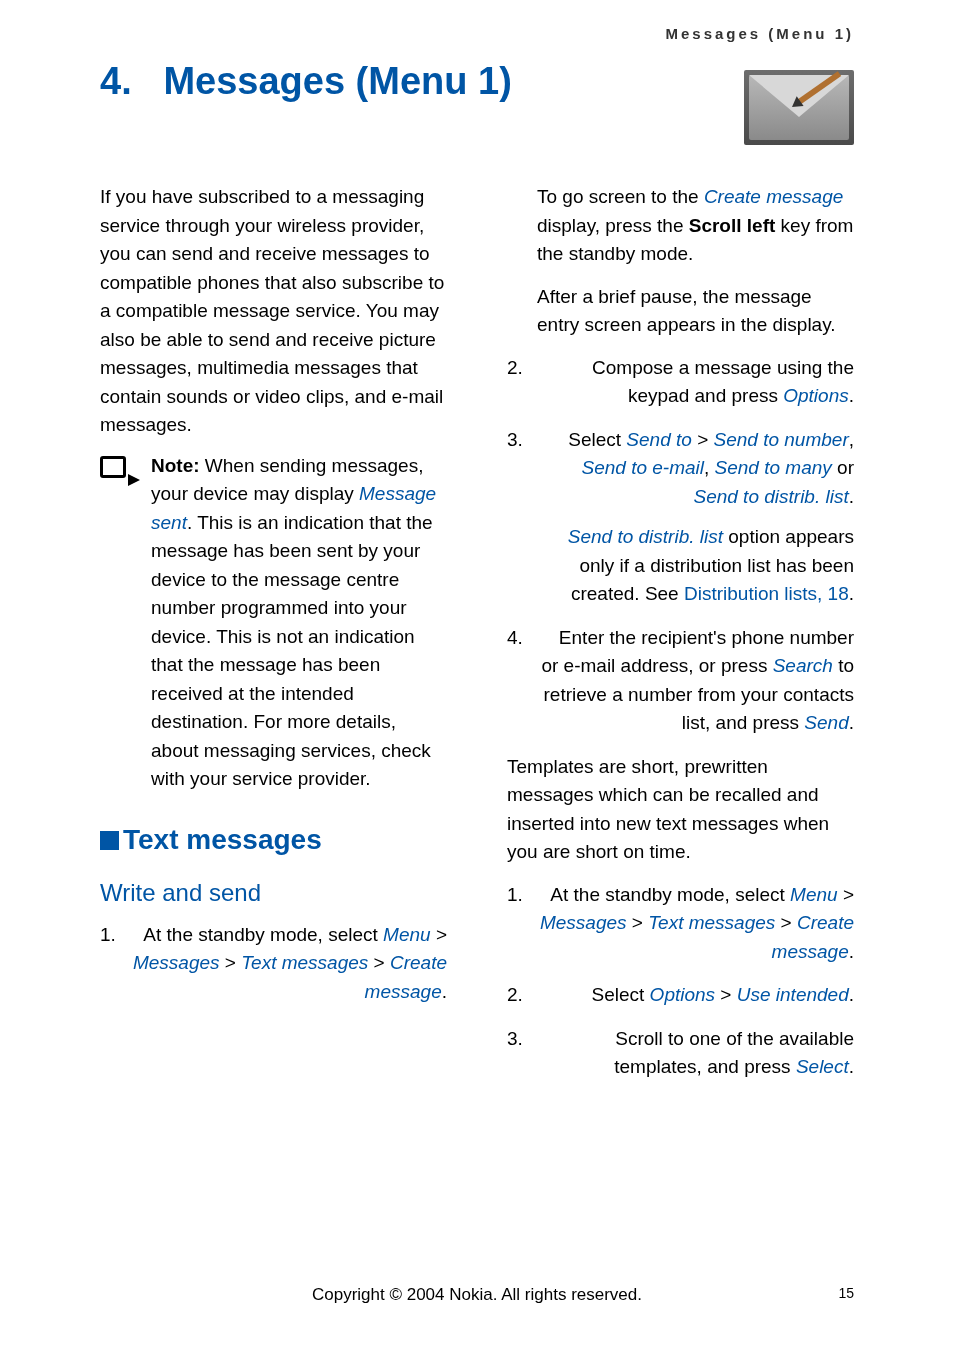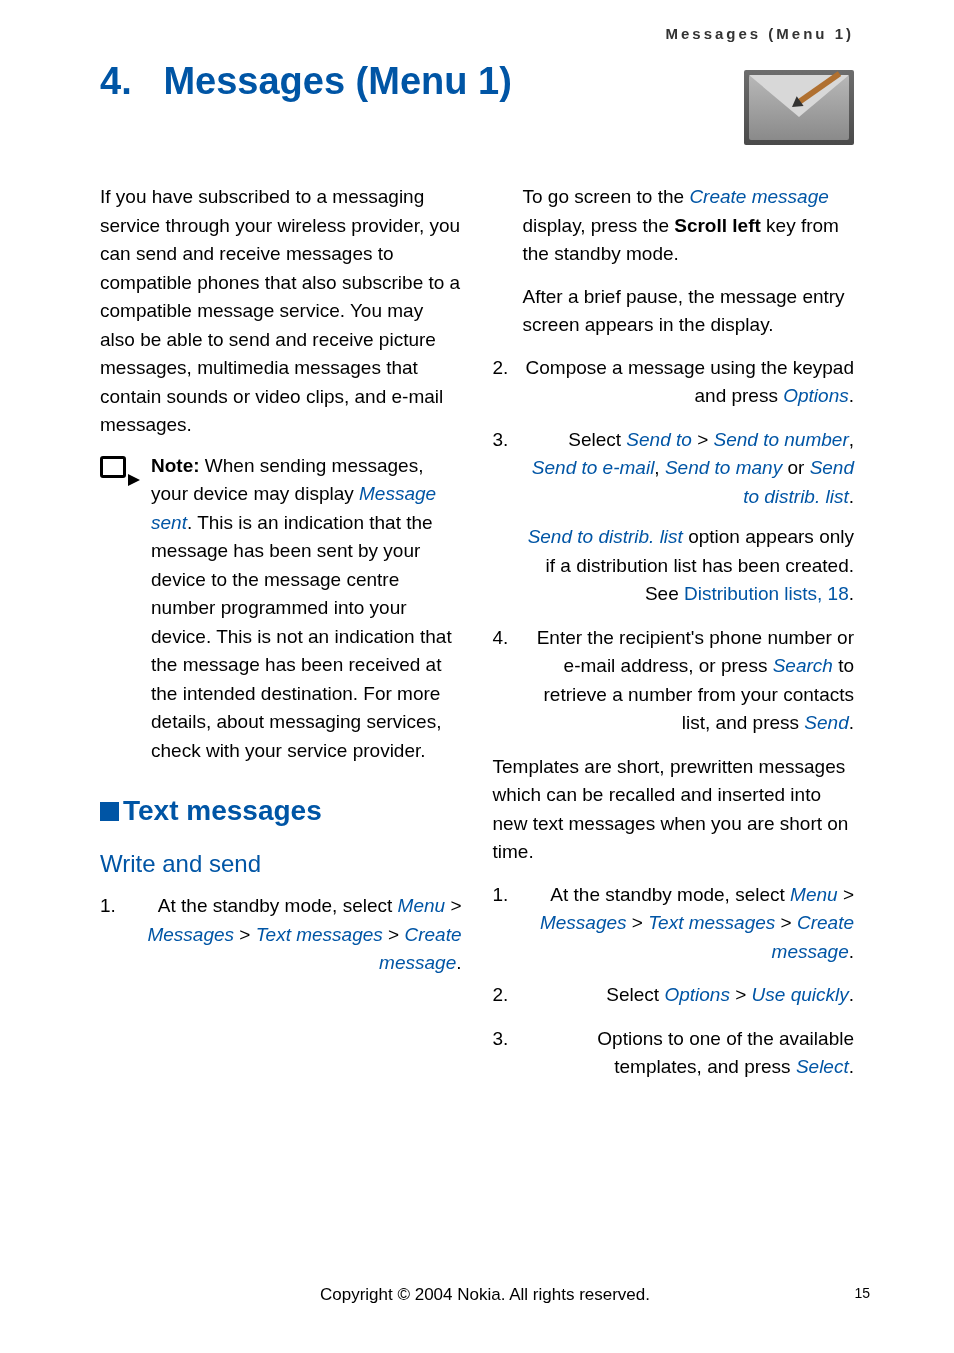--- a/index.html
+++ b/index.html
@@ -83,21 +83,21 @@
       top: -3px;
       width: 0;
       height: 0;
       border-top: 6px solid transparent;
       border-bottom: 6px solid transparent;
       border-right: 10px solid #333;
     }
     .content {
       margin-top: 80px;
       display: flex;
-      gap: 31px;
+      gap: 60px;
     }
     .col {
       flex: 1;
       font-size: 19px;
       line-height: 1.5;
     }
     .intro-para {
       margin-bottom: 12px;
     }
     .note-block {
@@ -179,21 +179,21 @@
       left: 0;
       top: 0;
     }
     .para-indent {
       margin-bottom: 14px;
     }
     .footer {
       position: absolute;
       bottom: 48px;
       left: 100px;
-      right: 84px;
+      right: 100px;
       display: flex;
       justify-content: center;
       font-size: 17px;
     }
     .page-num {
       position: absolute;
       right: 0;
       font-size: 14px;
       text-align: center;
     }
@@ -266,24 +266,24 @@
       </li>
     </ol>
 
     <p class="para-indent">Templates are short, prewritten messages which can be recalled and inserted into new text messages when you are short on time.</p>
 
     <ol class="numlist">
       <li>
         <span>At the standby mode, select </span><span class="ui-text">Menu</span><span> &gt; </span><span class="ui-text">Messages</span><span> &gt; </span><span class="ui-text">Text messages</span><span> &gt; </span><span class="ui-text">Create message</span><span>.</span>
       </li>
       <li>
-        <span>Select </span><span class="ui-text">Options</span><span> &gt; </span><span class="ui-text">Use quickly</span><span>.</span>
-      </li>
-      <li>
-        <span>Options to one of the available templates, and press </span><span class="ui-text">Select</span><span>.</span>
+        <span>Select </span><span class="ui-text">Options</span><span> &gt; </span><span class="ui-text">Use intended</span><span>.</span>
+      </li>
+      <li>
+        <span>Scroll to one of the available templates, and press </span><span class="ui-text">Select</span><span>.</span>
       </li>
     </ol>
   </div>
 </div>
 
 <div class="footer">
   <span>Copyright © 2004 Nokia. All rights reserved.</span>
   <span class="page-num">15</span>
 </div>
 

